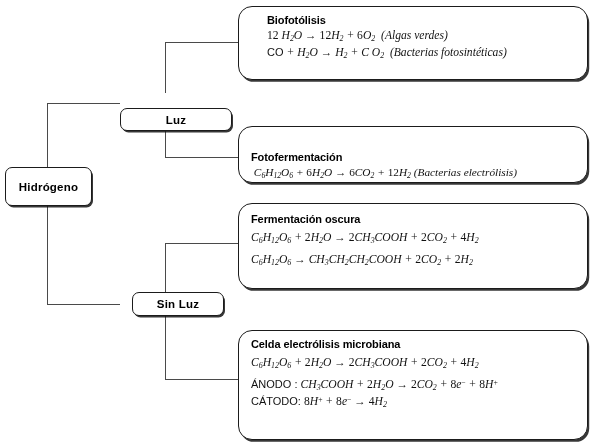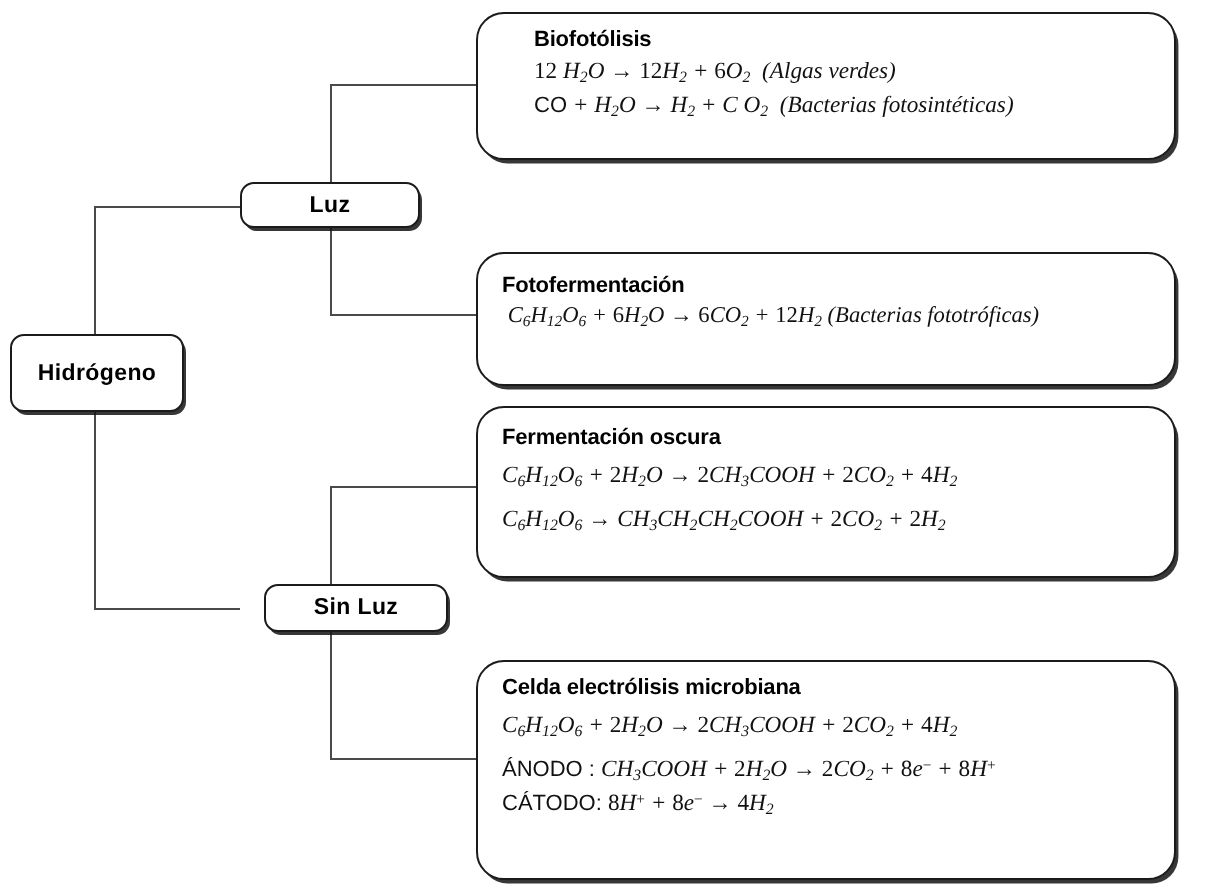--- a/index.html
+++ b/index.html
@@ -84,42 +84,42 @@
   <div class="line v" style="left:165px; top:243px; height:50px;"></div>
   <div class="line h" style="left:165px; top:243px; width:74px;"></div>
 
   <div class="line v" style="left:165px; top:315px; height:65px;"></div>
   <div class="line h" style="left:165px; top:379px; width:74px;"></div>
 
   <div class="node" style="left:5px; top:167px; width:87px; height:39px;">
     <span>Hidrógeno</span>
   </div>
 
-  <div class="node" style="left:120px; top:91px; width:90px; height:23px;">
+  <div class="node" style="left:120px; top:108px; width:112px; height:23px;">
     <span>Luz</span>
   </div>
 
   <div class="node" style="left:132px; top:292px; width:92px; height:24px;">
     <span>Sin Luz</span>
   </div>
 
   <div class="card" style="left:238px; top:6px; width:350px; height:74px;padding-left:28px;">
     <div class="card-title">Biofotólisis</div>
     <div class="eq">
       <span class="up">12</span> <i>H</i><sub>2</sub><i>O</i> → <span class="up">12</span><i>H</i><sub>2</sub> + <span class="up">6</span><i>O</i><sub>2</sub>&nbsp; (<span class="paren">Algas verdes</span>)
     </div>
     <div class="eq">
       <span class="roman">CO</span> + <i>H</i><sub>2</sub><i>O</i> → <i>H</i><sub>2</sub> + <i>C O</i><sub>2</sub>&nbsp; (<span class="paren">Bacterias fotosintéticas</span>)
     </div>
   </div>
 
-  <div class="card" style="left:238px; top:126px; width:350px; height:67px; padding-top:10px;">
+  <div class="card" style="left:238px; top:126px; width:350px; height:57px; padding-top:24px;">
     <div class="card-title">Fotofermentación</div>
     <div class="eq" style="font-size:11.3px;">
-      &nbsp;<i>C</i><sub>6</sub><i>H</i><sub>12</sub><i>O</i><sub>6</sub> + <span class="up">6</span><i>H</i><sub>2</sub><i>O</i> → <span class="up">6</span><i>CO</i><sub>2</sub> + <span class="up">12</span><i>H</i><sub>2</sub> (<span class="paren">Bacterias fototróficas</span>)
+      &nbsp;<i>C</i><sub>6</sub><i>H</i><sub>12</sub><i>O</i><sub>6</sub> + <span class="up">6</span><i>H</i><sub>2</sub><i>O</i> → <span class="up">6</span><i>CO</i><sub>2</sub> + <span class="up">12</span><i>H</i><sub>2</sub> (<span class="paren">Bacterias electrólisis</span>)
     </div>
   </div>
 
   <div class="card" style="left:238px; top:203px; width:350px; height:86px; padding-top:9px;">
     <div class="card-title">Fermentación oscura</div>
     <div class="eq eq-gap">
       <i>C</i><sub>6</sub><i>H</i><sub>12</sub><i>O</i><sub>6</sub> + <span class="up">2</span><i>H</i><sub>2</sub><i>O</i> → <span class="up">2</span><i>CH</i><sub>3</sub><i>COOH</i> + <span class="up">2</span><i>CO</i><sub>2</sub> + <span class="up">4</span><i>H</i><sub>2</sub>
     </div>
     <div class="eq eq-gap">
       <i>C</i><sub>6</sub><i>H</i><sub>12</sub><i>O</i><sub>6</sub> → <i>CH</i><sub>3</sub><i>CH</i><sub>2</sub><i>CH</i><sub>2</sub><i>COOH</i> + <span class="up">2</span><i>CO</i><sub>2</sub> + <span class="up">2</span><i>H</i><sub>2</sub>

